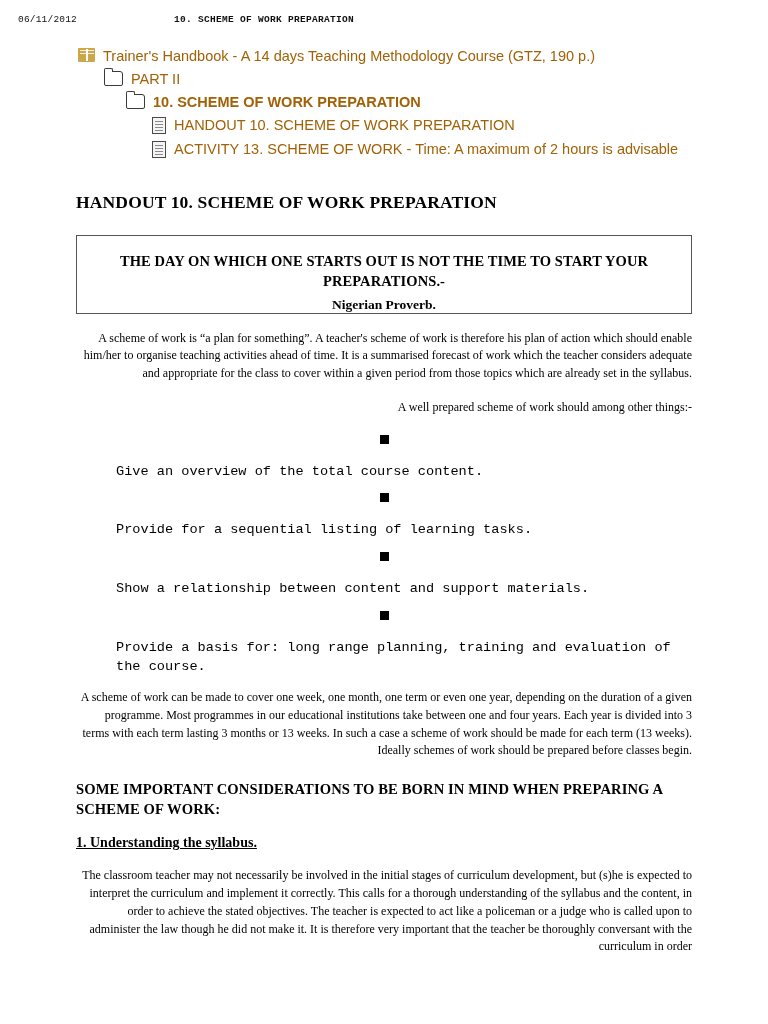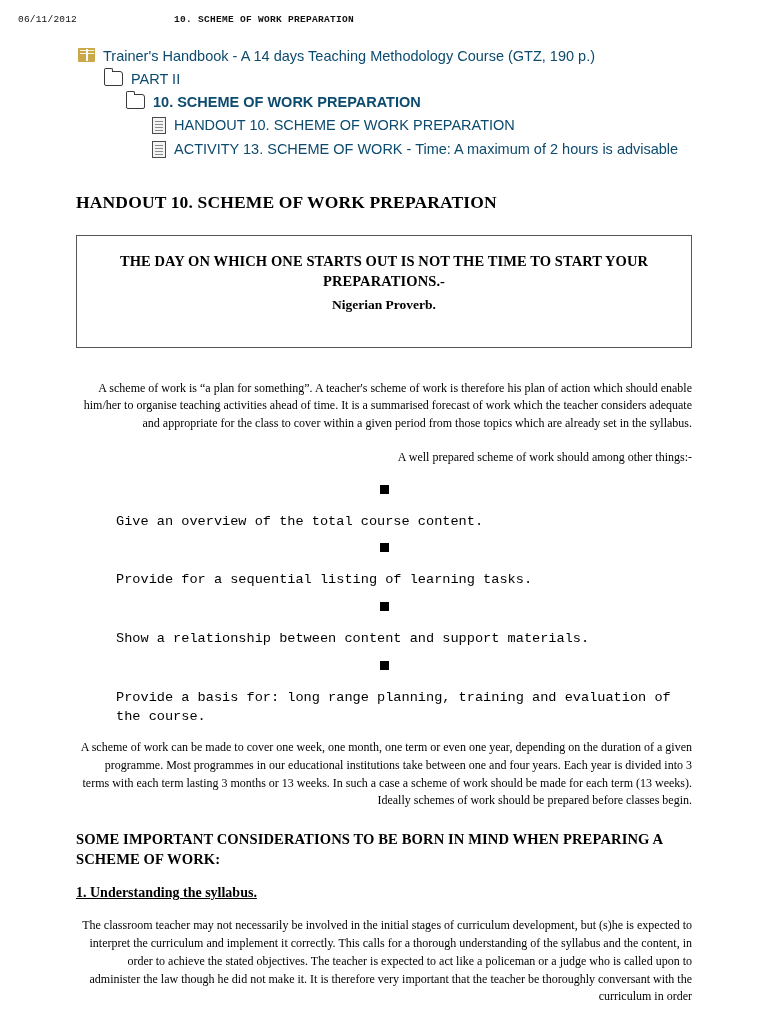--- a/index.html
+++ b/index.html
@@ -43,21 +43,21 @@
   
   .tree {
     margin: 22px 0 0 0;
     padding: 0;
   }
   .tree-row {
     display: flex;
     align-items: flex-start;
     margin-bottom: 4px;
     font-family: "Liberation Sans", sans-serif;
-    color: #0c4a6e;
+    color: #a16207;
   }
   .tree-row .ico {
     flex: 0 0 auto;
     margin-right: 8px;
     line-height: 1;
     position: relative;
     top: 1px;
   }
   .tree-row .txt {
     font-size: 14.5px;
@@ -137,22 +137,22 @@
   }
   h1.handout-title {
     font-size: 17.5px;
     font-weight: 700;
     letter-spacing: 0.15px;
     margin: 32px 0 22px 0;
     font-family: "Liberation Serif", serif;
   }
   .quote-box {
     border: 1.2px solid #555;
-    padding: 16px 22px 34px 22px;
-    margin-bottom: 32px;
+    padding: 16px 22px 0 22px;
+    margin-bottom: 16px;
   }
   .quote-box .q-line {
     text-align: center;
     font-weight: 700;
     font-size: 14.5px;
     line-height: 1.35;
     letter-spacing: 0.1px;
   }
   .quote-box .q-attr {
     text-align: center;

